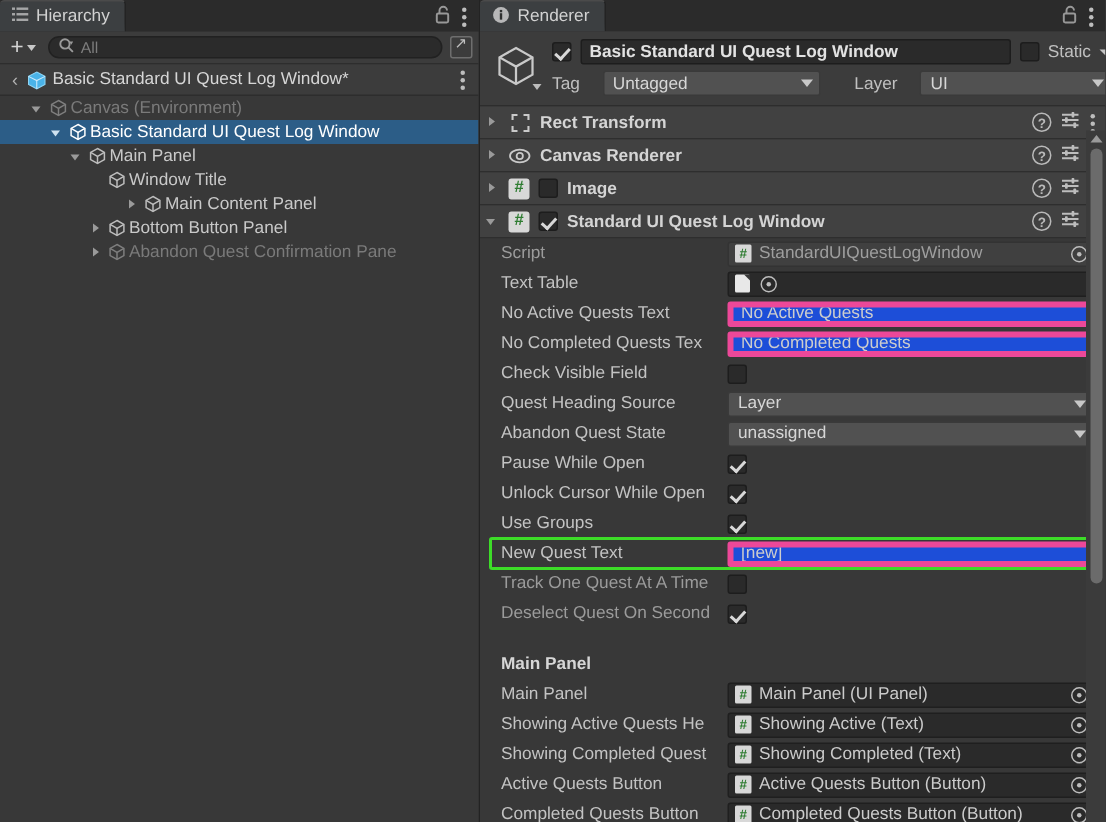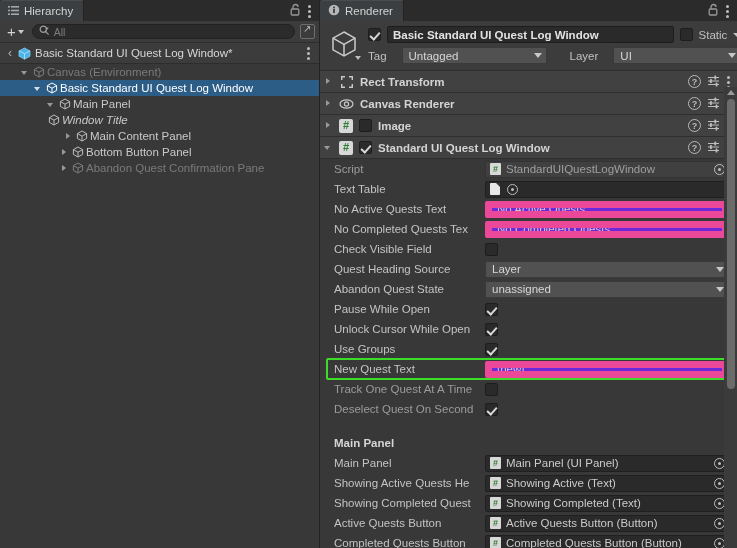--- a/index.html
+++ b/index.html
@@ -170,21 +170,21 @@
   }
   .picker .ring { width: 11px; height: 11px; border: 1.4px solid #bdbdbd; border-radius: 50%; display: flex; align-items: center; justify-content: center; }
   .picker .ring i { width: 3px; height: 3px; background: #bdbdbd; border-radius: 50%; }
   .docico { width: 10px; height: 12px; background: #e8e8e8; flex: none; position: relative; border-radius: 1px; }
   .docico::after { content: ""; position: absolute; right: 0; top: 0; border-top: 4px solid #383838; border-left: 4px solid transparent; }
   .scriptico {
     width: 11px; height: 12px; background: #d8d8d8; border-radius: 1px; flex: none;
     display: flex; align-items: center; justify-content: center; color: #2f7d32; font-size: 9px; font-weight: bold;
   }
   .textfield {
-    flex: 1; height: 17px; background: #6d28d9; border: 7px solid #ec4899; border-radius: 2px;
+    flex: 1; height: 17px; background: #1d4ed8; border: 4px solid #ec4899; border-radius: 2px;
     display: flex; align-items: center; padding: 0 5px; color: #cdcdcd; font-size: 11.5px;
     overflow: hidden; white-space: nowrap;
   }
   .pdrop { flex: 1; }
   .section-title { font-weight: bold; color: #d6d6d6; font-size: 11.5px; }
 
   .hl-box {
     position: absolute; border: 2px solid #3ddc28; border-radius: 2px; pointer-events: none;
   }
 
@@ -296,32 +296,32 @@
           <span class="tri down"></span>
           <span class="cube">
             <svg width="12" height="12" viewBox="0 0 12 12">
               <path d="M6 1 L10.6 3.6 L10.6 8.4 L6 11 L1.4 8.4 L1.4 3.6 Z" fill="none" stroke="#bdbdbd" stroke-width="1"></path>
               <path d="M1.4 3.6 L6 6.2 L10.6 3.6" fill="none" stroke="#bdbdbd" stroke-width="1"></path>
               <path d="M6 6.2 L6 11" fill="none" stroke="#bdbdbd" stroke-width="1"></path>
             </svg>
           </span>
           <span>Main Panel</span>
         </div>
-        <div class="row" style="padding-left: 36px; font-style: italic;">
+        <div class="row" style="padding-left: 60px;">
           <span class="tri none"></span>
           <span class="cube">
             <svg width="12" height="12" viewBox="0 0 12 12">
               <path d="M6 1 L10.6 3.6 L10.6 8.4 L6 11 L1.4 8.4 L1.4 3.6 Z" fill="none" stroke="#bdbdbd" stroke-width="1"></path>
               <path d="M1.4 3.6 L6 6.2 L10.6 3.6" fill="none" stroke="#bdbdbd" stroke-width="1"></path>
               <path d="M6 6.2 L6 11" fill="none" stroke="#bdbdbd" stroke-width="1"></path>
             </svg>
           </span>
           <span>Window Title</span>
         </div>
-        <div class="row" style="padding-left: 64px;">
+        <div class="row" style="padding-left: 84px;">
           <span class="tri right"></span>
           <span class="cube">
             <svg width="12" height="12" viewBox="0 0 12 12">
               <path d="M6 1 L10.6 3.6 L10.6 8.4 L6 11 L1.4 8.4 L1.4 3.6 Z" fill="none" stroke="#bdbdbd" stroke-width="1"></path>
               <path d="M1.4 3.6 L6 6.2 L10.6 3.6" fill="none" stroke="#bdbdbd" stroke-width="1"></path>
               <path d="M6 6.2 L6 11" fill="none" stroke="#bdbdbd" stroke-width="1"></path>
             </svg>
           </span>
           <span>Main Content Panel</span>
         </div>

